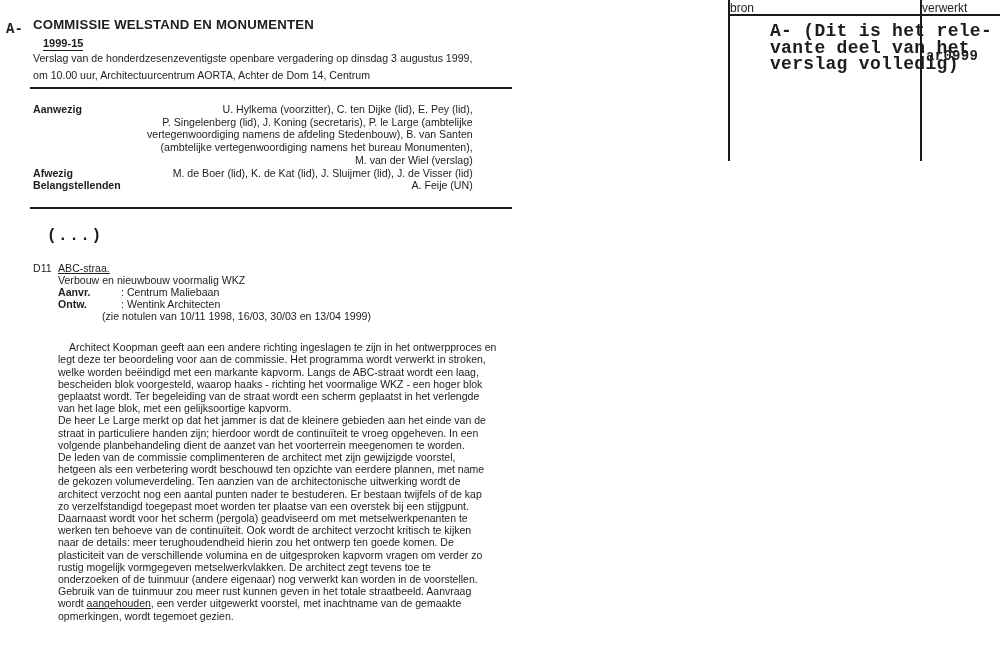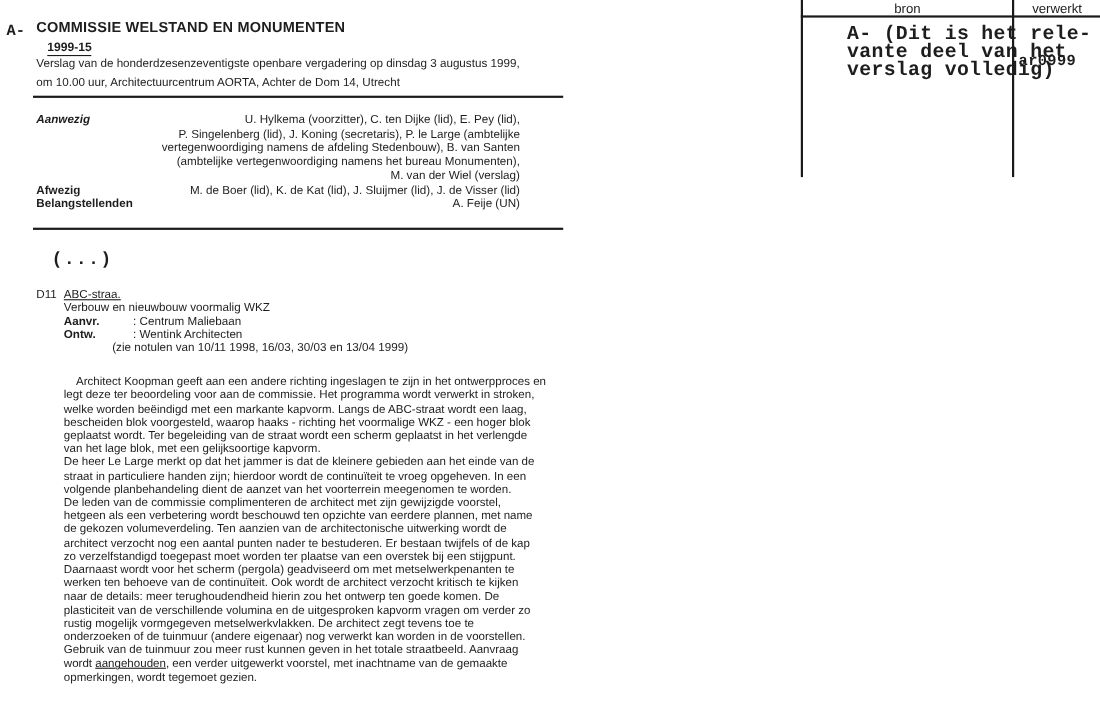--- a/index.html
+++ b/index.html
@@ -15,41 +15,41 @@
   .u { text-decoration:underline; }
   .doc-title { font-size:13.2px; font-weight:bold; letter-spacing:0.2px; }
   .doc-number { font-size:11px; font-weight:bold; border-bottom:1.6px solid #1a1a1a; padding-bottom:0.5px; }
   .meta { font-size:10.6px; }
   .att-label { font-size:10.6px; font-weight:bold; }
   .att-values { font-size:10.6px; line-height:12.7px;text-align:right; }
   .ellipsis { font-family:"Liberation Mono","DejaVu Sans Mono",monospace; font-weight:bold; font-size:16px; letter-spacing:1.5px; }
   .item-text { font-size:10.6px; }
   .item-label { font-weight:bold; display:inline-block; width:63px; }
   .body-text { font-size:10.5px; line-height:12.2px; }
-  .tbl-header { font-size:12px; text-align:center; }
+  .tbl-header { font-size:12px; text-align:left; }
   .bron-note { font-size:18px; line-height:16.5px; letter-spacing:0.3px;margin-left:36px; }
   .verwerkt-val { font-size:14px; letter-spacing:0.3px; }
 </style>
 </head>
 <body>
 
 <div class="page">
 
   <div class="abs mono" style="left:6px; top:21px; font-size:14px;">A-</div>
 
   <div class="abs doc-title" style="left:33px; top:17px;">COMMISSIE WELSTAND EN MONUMENTEN</div>
   <div class="abs" style="left:33px; top:33px;margin-left:10px;">
     <span class="doc-number">1999-15</span>
   </div>
   <div class="abs meta" style="left:33px; top:52px;">Verslag van de honderdzesenzeventigste openbare vergadering op dinsdag 3 augustus 1999,</div>
-  <div class="abs meta" style="left:33px; top:69px;">om 10.00 uur, Architectuurcentrum AORTA, Achter de Dom 14, Utrecht</div>
+  <div class="abs meta" style="left:33px; top:69px;">om 10.00 uur, Architectuurcentrum AORTA, Achter de Dom 14, Centrum</div>
 
   <div class="abs rule" style="left:30px; top:87px; width:482px; height:2px;"></div>
 
-  <div class="abs att-label" style="left:33px; top:103px;font-style:italic;">Aanwezig</div>
+  <div class="abs att-label" style="left:33px; top:103px;">Aanwezig</div>
   <div class="abs att-label" style="left:33px; top:166.5px;">Afwezig</div>
   <div class="abs att-label" style="left:33px; top:179.2px;">Belangstellenden</div>
 
   <div class="abs att-values" style="left:147px; top:103px;">
     <div class="pre">U. Hylkema (voorzitter), C. ten Dijke (lid), E. Pey (lid),
 P. Singelenberg (lid), J. Koning (secretaris), P. le Large (ambtelijke
 vertegenwoordiging namens de afdeling Stedenbouw), B. van Santen
 (ambtelijke vertegenwoordiging namens het bureau Monumenten),
 M. van der Wiel (verslag)</div>
     <div class="pre">M. de Boer (lid), K. de Kat (lid), J. Sluijmer (lid), J. de Visser (lid)</div>

